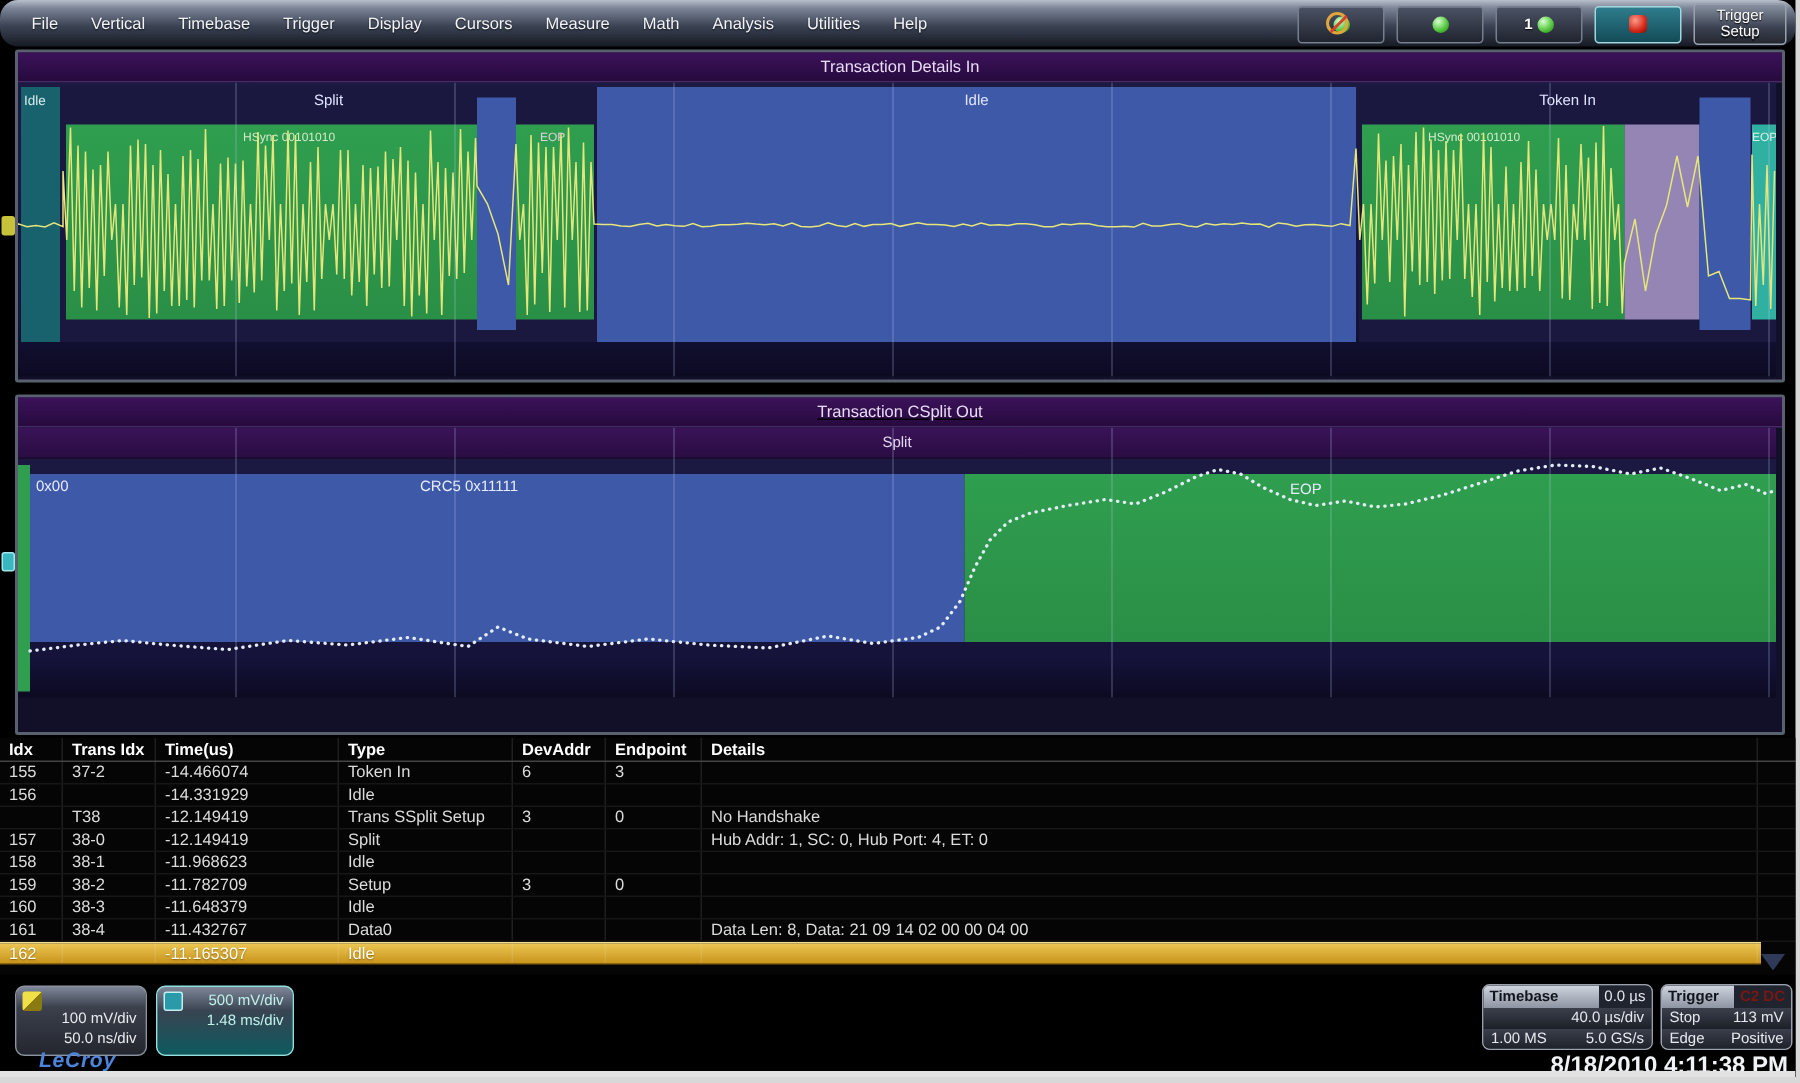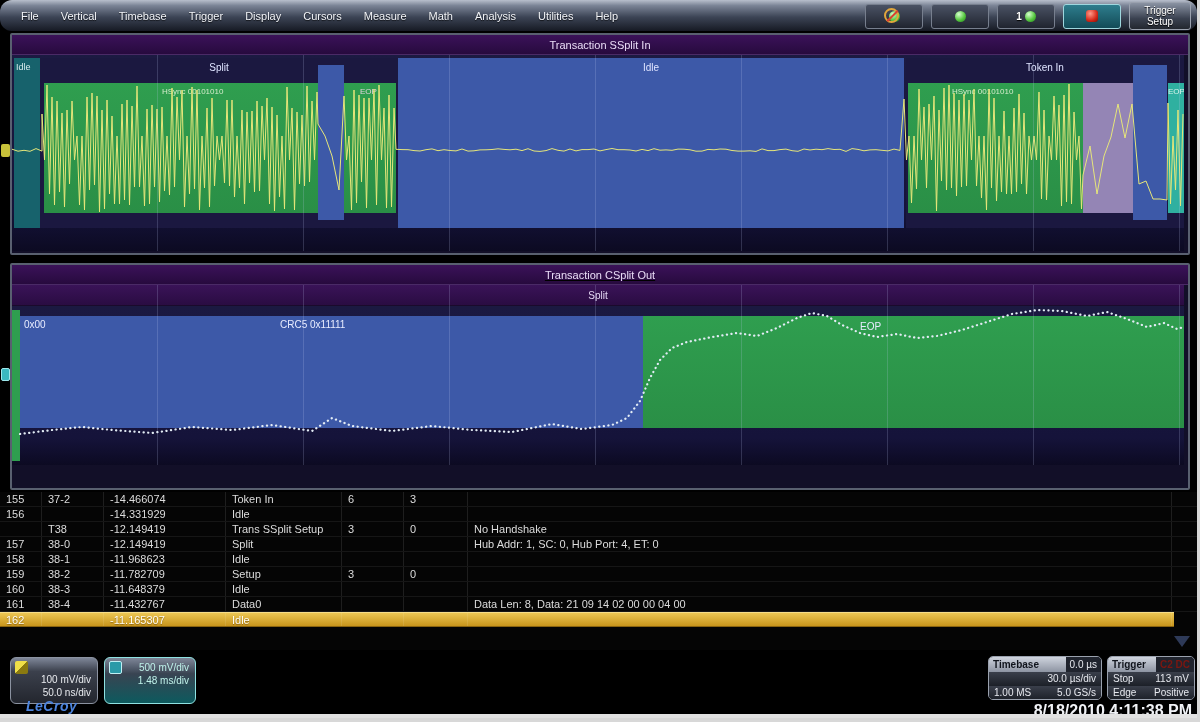--- a/index.html
+++ b/index.html
@@ -141,21 +141,21 @@
         <span>Trigger</span>
         <span>Setup</span>
       </div>
     </div>
   </div>
 
   <div class="tracetab tt1"></div>
   <div class="tracetab tt2"></div>
 
   <div class="panel p1">
-    <div class="ptitle">Transaction SSplit In</div>
+    <div class="ptitle">Transaction Details In</div>
     <div class="pc pc1">
       <div class="seg idle-teal">
         <span>Idle</span>
       </div>
       <div class="seg splitband">
         <div class="seg-label">Split</div>
       </div>
       <div class="seg grn g1"></div>
       <div class="seg bgap"></div>
       <div class="seg grn g2"></div>
@@ -193,20 +193,29 @@
       <span class="lbl" style="left:268px;top:34px;">CRC5 0x11111</span>
       <span class="lbl" style="left:848px;top:36px;">EOP</span>
       <svg class="wave" id="wave2" width="1172" height="180">
         <path id="w2path" fill="none" stroke="#e3ecf5" stroke-width="2.2" stroke-linecap="round" stroke-dasharray="0.2 4.4" d="M8,149 L40,145 L70,142 L100,145 L140,148 L180,142 L220,145 L260,140 L300,146 L320,133 L340,141 L380,146 L420,141 L460,145 L500,147 L540,139 L570,144 L600,140 L615,133 L628,116 L638,93 L648,75 L660,63 L675,57 L700,52 L725,48 L745,51 L765,43 L785,33 L800,28 L815,31 L830,40 L848,48 L865,52 L885,49 L905,53 L925,51 L950,45 L975,37 L1000,29 L1025,25 L1050,26 L1075,31 L1095,27 L1115,34 L1135,42 L1152,38 L1165,44 L1172,42"></path>
       </svg>
       <div class="grid"></div>
     </div>
   </div>
 
   <div class="dtable">
+    <div class="trow thead">
+      <div>Idx</div>
+      <div>Trans Idx</div>
+      <div>Time(us)</div>
+      <div>Type</div>
+      <div>DevAddr</div>
+      <div>Endpoint</div>
+      <div>Details</div>
+    </div>
     <div id="table-body">
         <div class="trow">
           <div>155</div>
           <div>37-2</div>
           <div>-14.466074</div>
           <div>Token In</div>
           <div>6</div>
           <div>3</div>
           <div></div>
         </div>
@@ -299,21 +308,21 @@
     </div>
     <div class="logo">LeCroy</div>
 
     <div class="infobox ib-tb">
       <div class="ib-head">
         <span class="hl1">Timebase</span>
         <span class="hv">0.0 µs</span>
       </div>
       <div class="ib-row">
           <span></span>
-          <span>30.0 µs/div</span>
+          <span>40.0 µs/div</span>
         </div>
       <div class="ib-row">
         <span>1.00 MS</span>
         <span>5.0 GS/s</span>
       </div>
     </div>
 
     <div class="infobox ib-tr">
       <div class="ib-head">
         <span class="hl1">Trigger</span>

